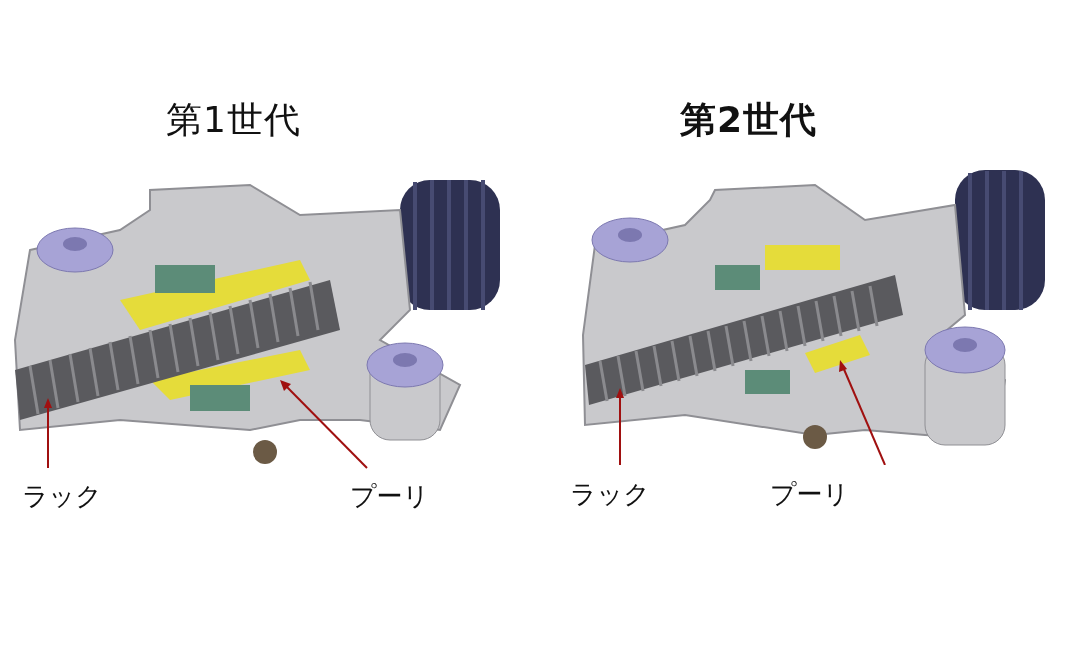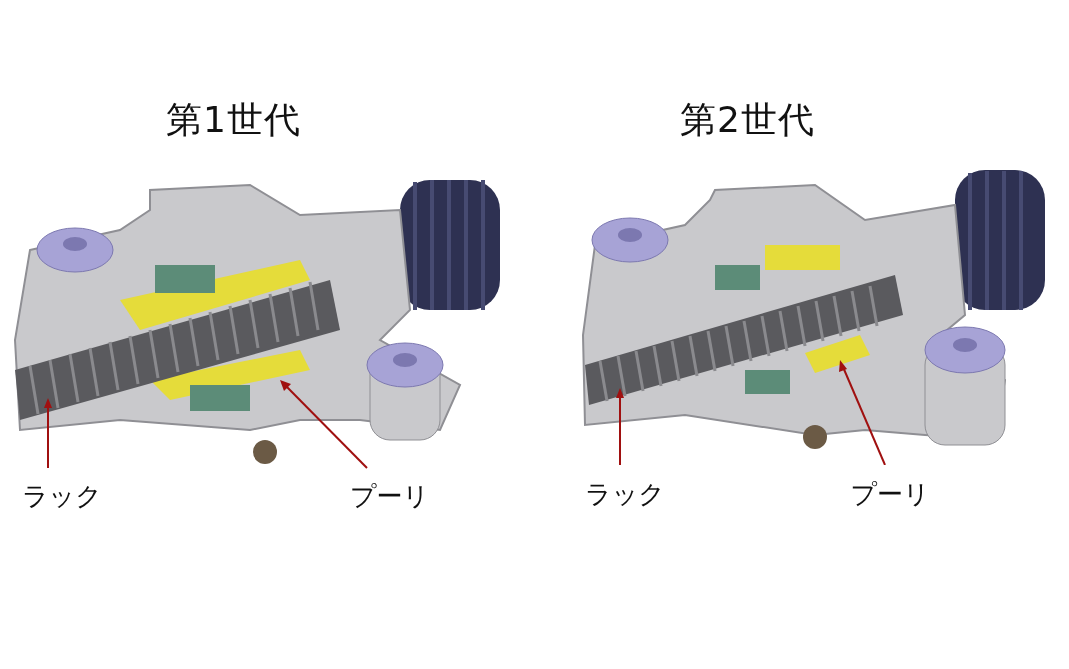--- a/index.html
+++ b/index.html
@@ -1,25 +1,25 @@
 <!DOCTYPE html>
 <html><head>
 <meta charset="utf-8">
 <style>
   html,body{margin:0;padding:0;background:#ffffff;}
   body{width:1069px;height:669px;position:relative;overflow:hidden;font-family:"DejaVu Sans",sans-serif;color:#111;}
   .title{position:absolute;font-size:36px;letter-spacing:1px;font-weight:normal;}
-  .label{position:absolute;font-size:26px;line-height:36px;text-align:center;white-space:nowrap;}
+  .label{position:absolute;font-size:26px;line-height:36px;white-space:nowrap;}
   .illus{position:absolute;}
 </style>
 </head>
 <body>
 
 <div class="title" style="left:138px;top:96px;margin-left:28px;">第1世代</div>
-<div class="title" style="left:680px;top:96px;">第2世代</div>
+<div class="title" style="left:680px;top:96px;font-weight:bold;">第2世代</div>
 
 <svg class="illus" style="left:0;top:170px;" width="510" height="300" viewBox="0 0 510 300">
 
   <g>
     <rect x="400" y="10" width="100" height="130" rx="30" fill="#2e3152"></rect>
     <g stroke="#474b72" stroke-width="4">
       <line x1="415" y1="12" x2="415" y2="140"></line>
         <line x1="432" y1="10" x2="432" y2="140"></line>
       <line x1="449" y1="10" x2="449" y2="140"></line>
         <line x1="466" y1="10" x2="466" y2="140"></line>

